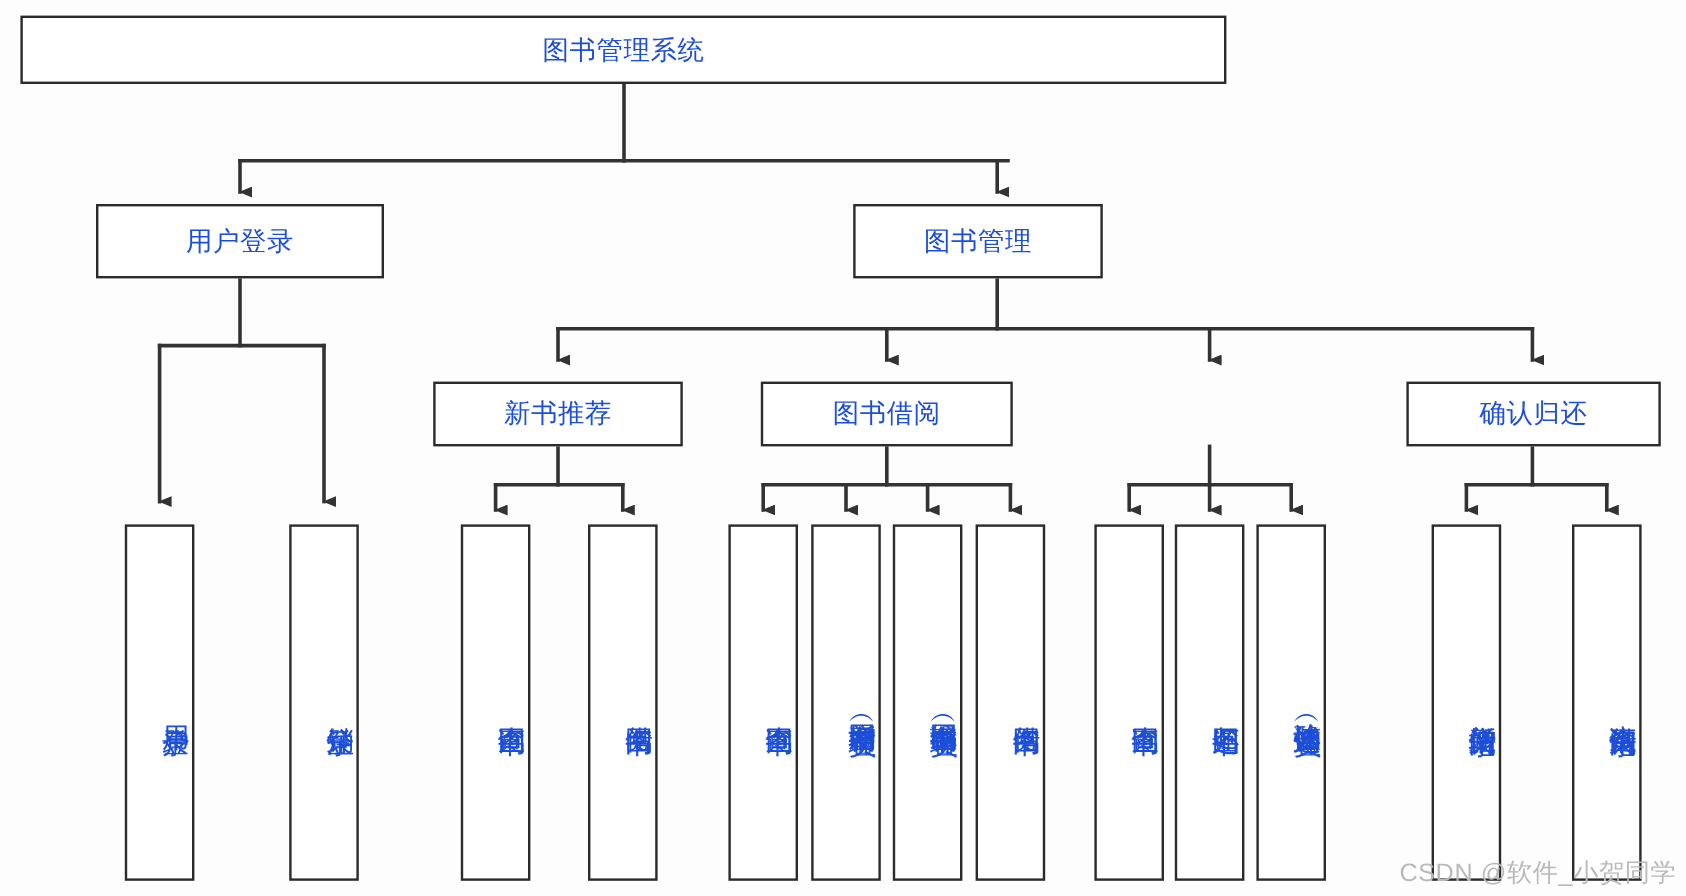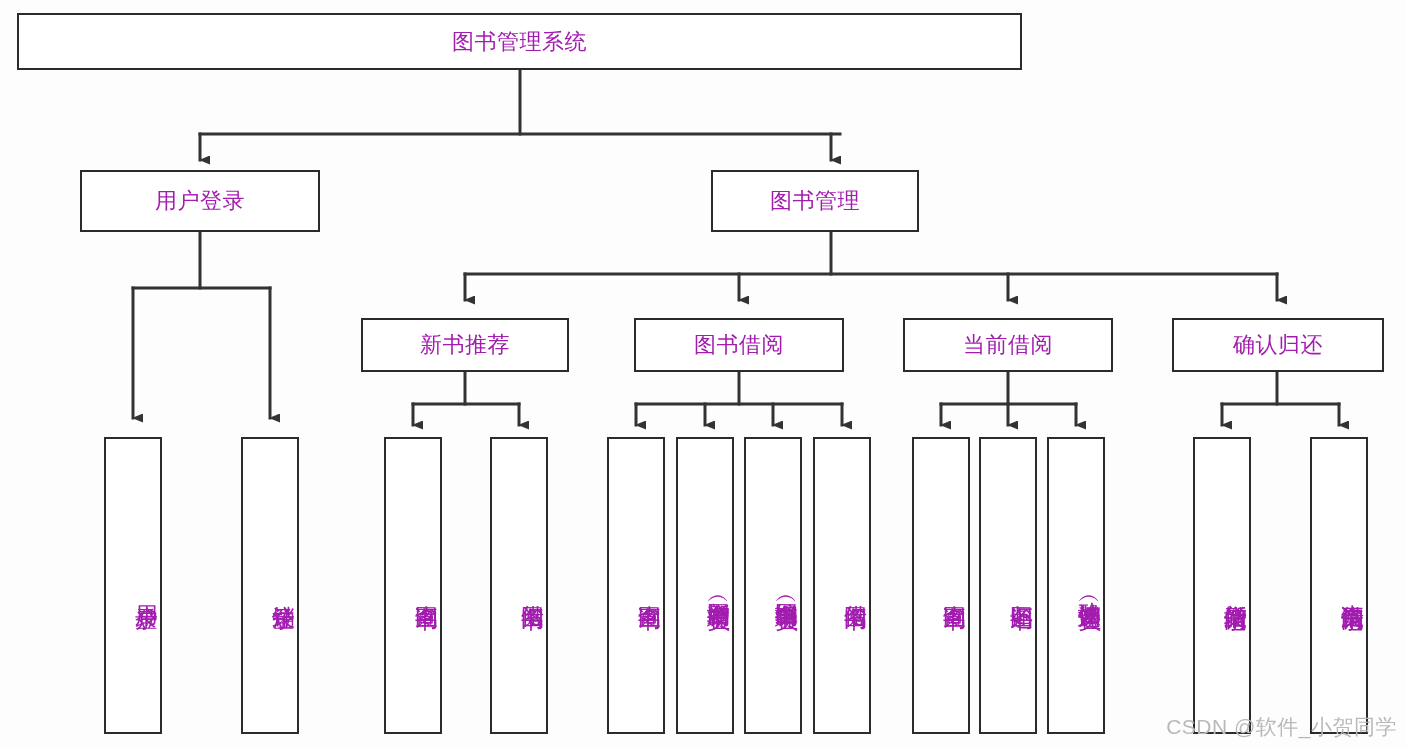--- a/index.html
+++ b/index.html
@@ -29,21 +29,21 @@
     pointer-events: none;
   }
   .node {
     position: absolute;
     box-sizing: border-box;
     background: #ffffff;
     border: 2px solid #2b2b2b;
     display: flex;
     align-items: center;
     justify-content: center;
-    color: #a21caf;
+    color: #1d4ed8;
   }
   .node-h {
     font-size: 22px;
     letter-spacing: 0.5px;
     white-space: nowrap;
   }
   .node-v {
     writing-mode: vertical-rl;
     text-orientation: upright;
     font-size: 23px;
@@ -134,23 +134,20 @@
   <div class="node node-h" style="left:711px; top:170px; width:208px; height:62px;">
     <span>图书管理</span>
   </div>
 
   <div class="node node-h" style="left:361px; top:318px; width:208px; height:54px;">
     <span>新书推荐</span>
   </div>
   <div class="node node-h" style="left:634px; top:318px; width:210px; height:54px;">
     <span>图书借阅</span>
   </div>
-  <div class="node node-h" style="left:903px; top:318px; width:210px; height:54px;">
-    <span>当前借阅</span>
-  </div>
   <div class="node node-h" style="left:1172px; top:318px; width:212px; height:54px;">
     <span>确认归还</span>
   </div>
 
   <div class="node node-v" style="left:104px; top:437px; width:58px; height:297px;">
     <span>用户登录</span>
   </div>
   <div class="node node-v" style="left:241px; top:437px; width:58px; height:297px;">
     <span>注销登录</span>
   </div>

